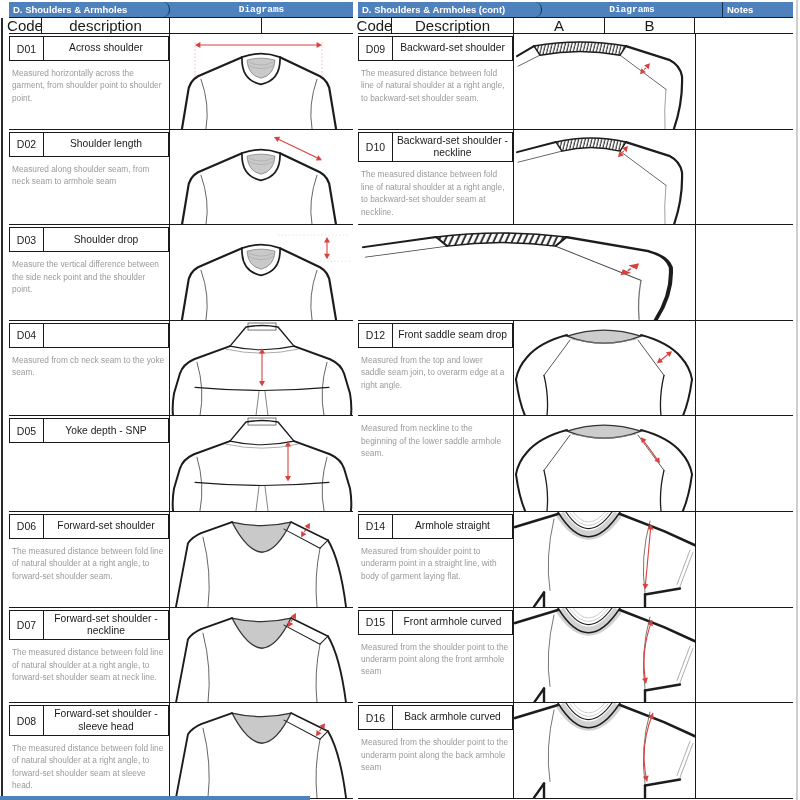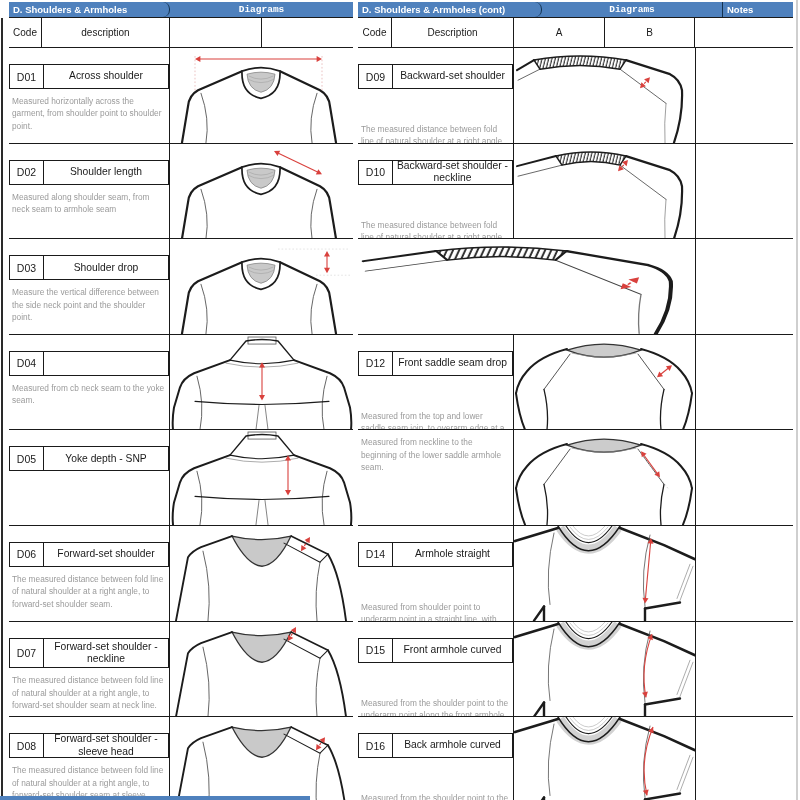--- a/index.html
+++ b/index.html
@@ -18,38 +18,38 @@
       border-bottom:1px solid var(--grid);box-sizing:border-box;}
   .h1 > div{display:flex;align-items:center;box-sizing:border-box;}
   .h1-title{padding-left:4px;border-right:1px solid #12314f;border-radius:7px;}
   .tbl-left .h1-title{width:161px;}
   .tbl-right .h1-title{width:184px;}
   .h1-diag{justify-content:center;font-family:Liberation Mono, monospace;}
   .tbl-left .h1-diag{flex:1;}
   .tbl-right .h1-diag{width:181px;border-right:1px solid #12314f;}
   .h1-notes{flex:1;padding-left:4px;}
 
-  .h2{display:flex;height:30px;border-bottom:1.5px solid var(--grid);box-sizing:border-box;font-size:10px;}
+  .h2{display:flex;height:16px;border-bottom:1.5px solid var(--grid);box-sizing:border-box;font-size:15px;}
   .h2 > div{display:flex;align-items:center;justify-content:center;box-sizing:border-box;border-right:1px solid var(--grid);}
   .h2 > div:last-child{border-right:none;}
   .tbl-left .h2-code{width:33px;}
   .tbl-left .h2-desc{width:128px;}
   .tbl-left .h2-sub{flex:1;}
   .tbl-left .h2-sub.last{border-right:none;}
   .tbl-right .h2-code{width:34px;}
   .tbl-right .h2-desc{width:122px;}
   .tbl-right .h2-a{width:91px;}
   .tbl-right .h2-b{width:90px;}
   .tbl-right .h2-notes{flex:1;border-right:none;}
 
   .row{display:flex;height:95.6px;border-bottom:1.5px solid var(--grid);box-sizing:border-box;overflow:hidden;}
   .lcell{box-sizing:border-box;border-right:1px solid var(--grid);display:flex;flex-direction:column;overflow:hidden;}
   .tbl-left  .lcell{width:161px;}
-  .tbl-right .lcell{width:156px;gap:28px;}
-  .tbox{display:flex;border:1.5px solid var(--grid);margin-top:16px;background:#fff;box-sizing:border-box;min-height:25px;}
+  .tbl-right .lcell{width:156px;}
+  .tbox{display:flex;border:1.5px solid var(--grid);margin-top:2px;background:#fff;box-sizing:border-box;min-height:25px;}
   .code{width:33px;min-width:33px;border-right:1.5px solid var(--grid);display:flex;align-items:center;
         justify-content:center;font-size:10.5px;}
   .ttl{flex:1;display:flex;align-items:center;justify-content:center;text-align:center;font-size:10.3px;
        padding:2px 3px;line-height:1.2;}
   .desc{padding:6px 4px 0 3px;font-size:8.3px;color:#9a9a9a;line-height:1.5;}
   .dcell{flex:1;position:relative;overflow:hidden;background:#fff;}
   .dcell svg{position:absolute;left:0;top:0;width:100%;height:100%;}
   .ncell{display:none;}
   .tbl-right .ncell{display:block;width:98px;border-left:1px solid var(--grid);box-sizing:border-box;background:#fff;}
 </style>

